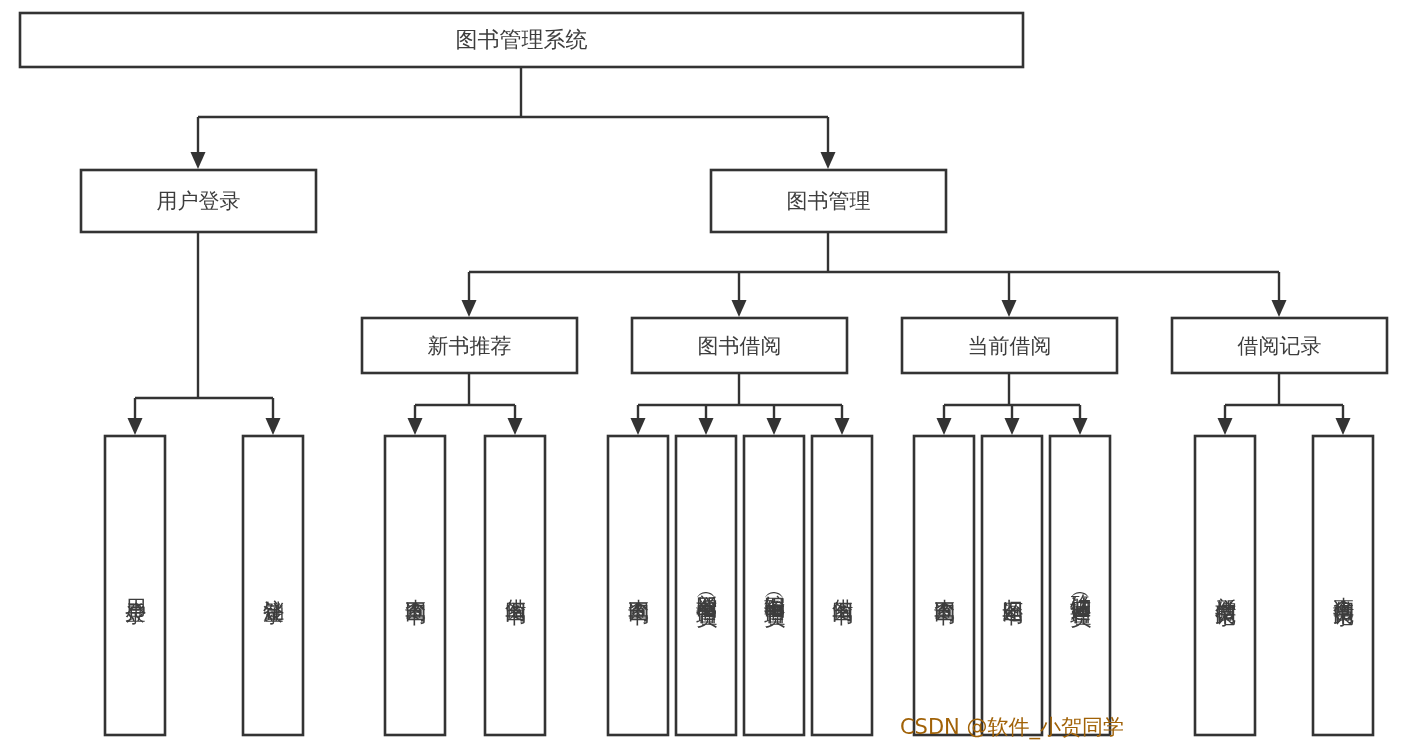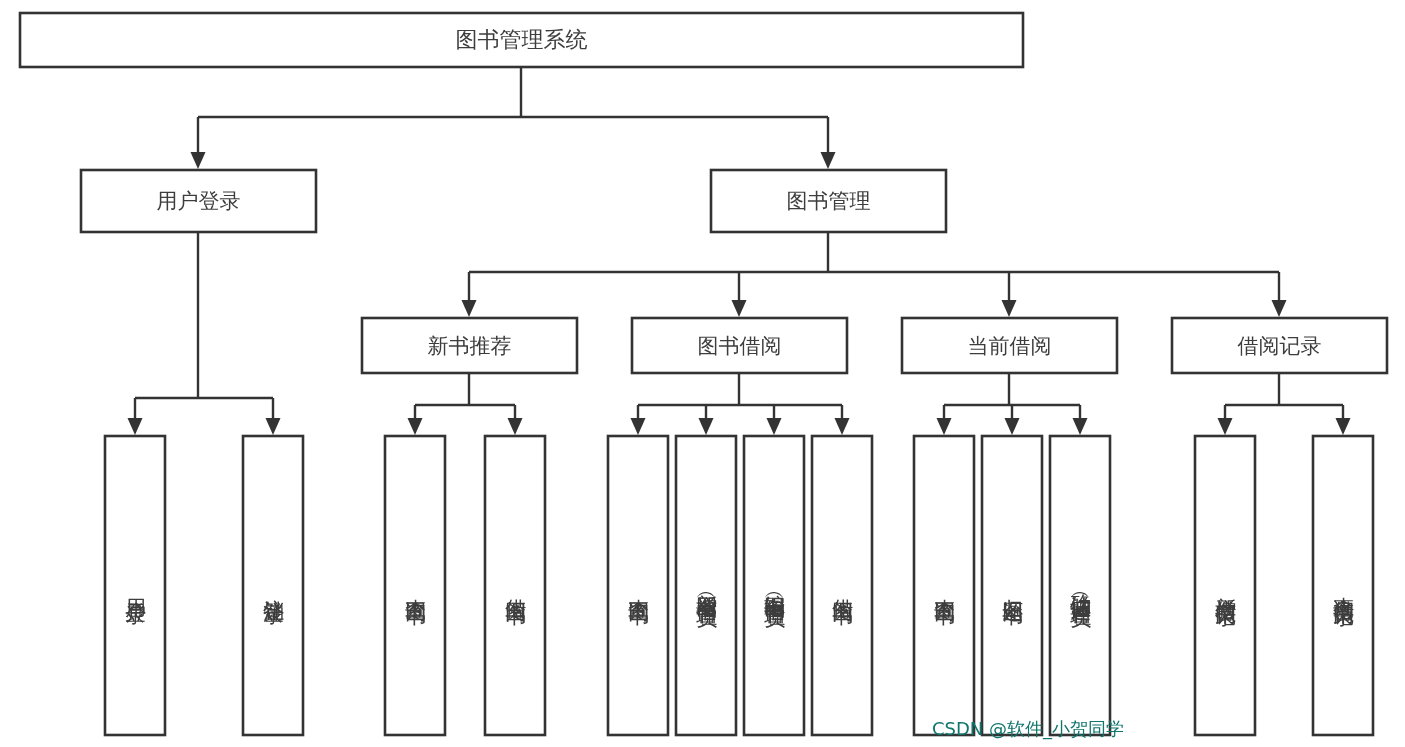--- a/index.html
+++ b/index.html
@@ -68,22 +68,22 @@
     line-height: 1.22;
     letter-spacing: 2px;
     color: #3d3d3d;
     white-space: nowrap;
   }
   .watermark {
     position: absolute;
     right: 10px;
     bottom: 6px;
     font-family: "DejaVu Sans", "Liberation Sans", sans-serif;
-    font-size: 18px;
-    color: #0f766e;
+    font-size: 21px;
+    color: #a16207;
     white-space: nowrap;
     user-select: none;
   }
 </style>
 </head>
 <body>
 
 <div id="diagram-root">
   <svg class="diagram-canvas" viewBox="0 0 1405 747">
     <g id="connector-layer">

